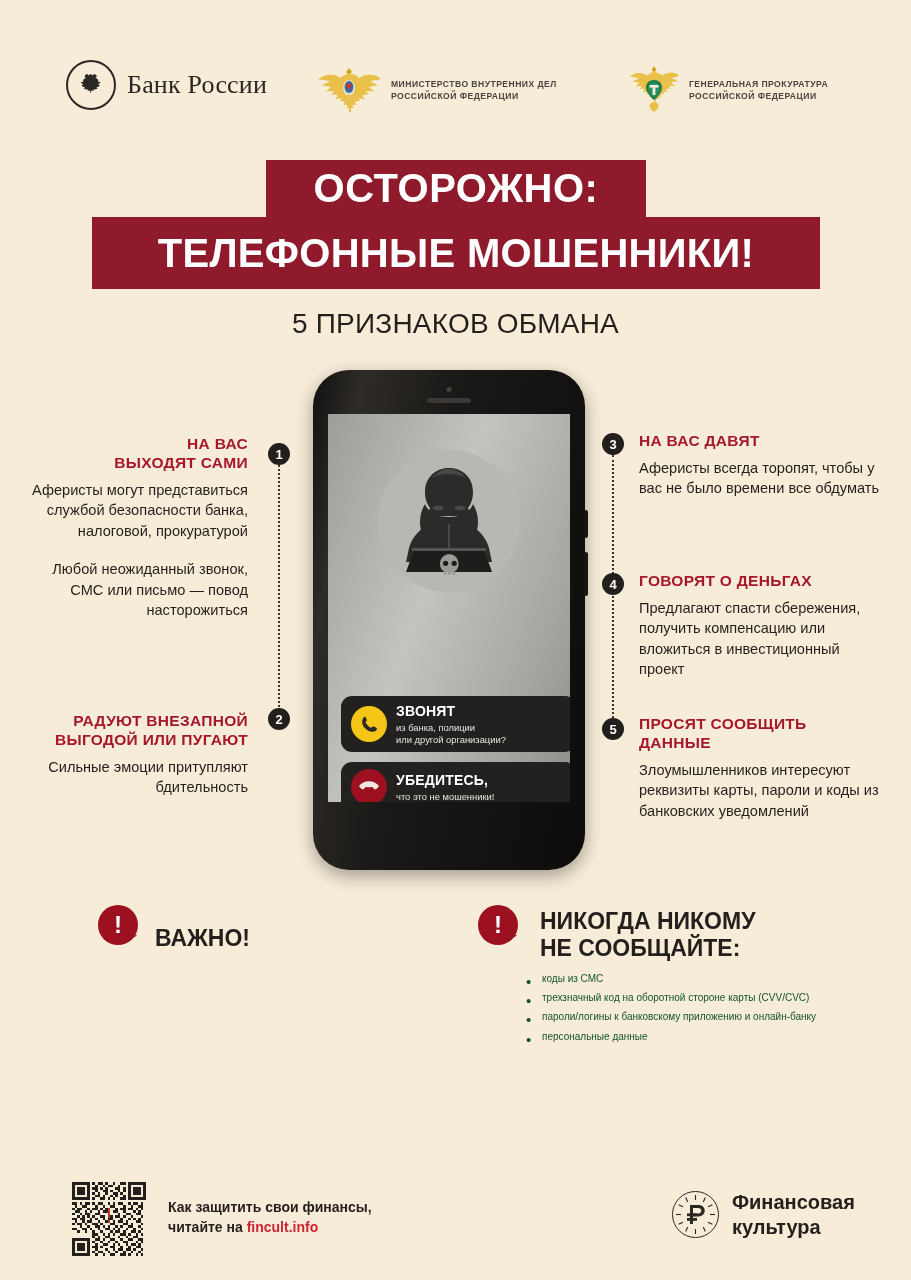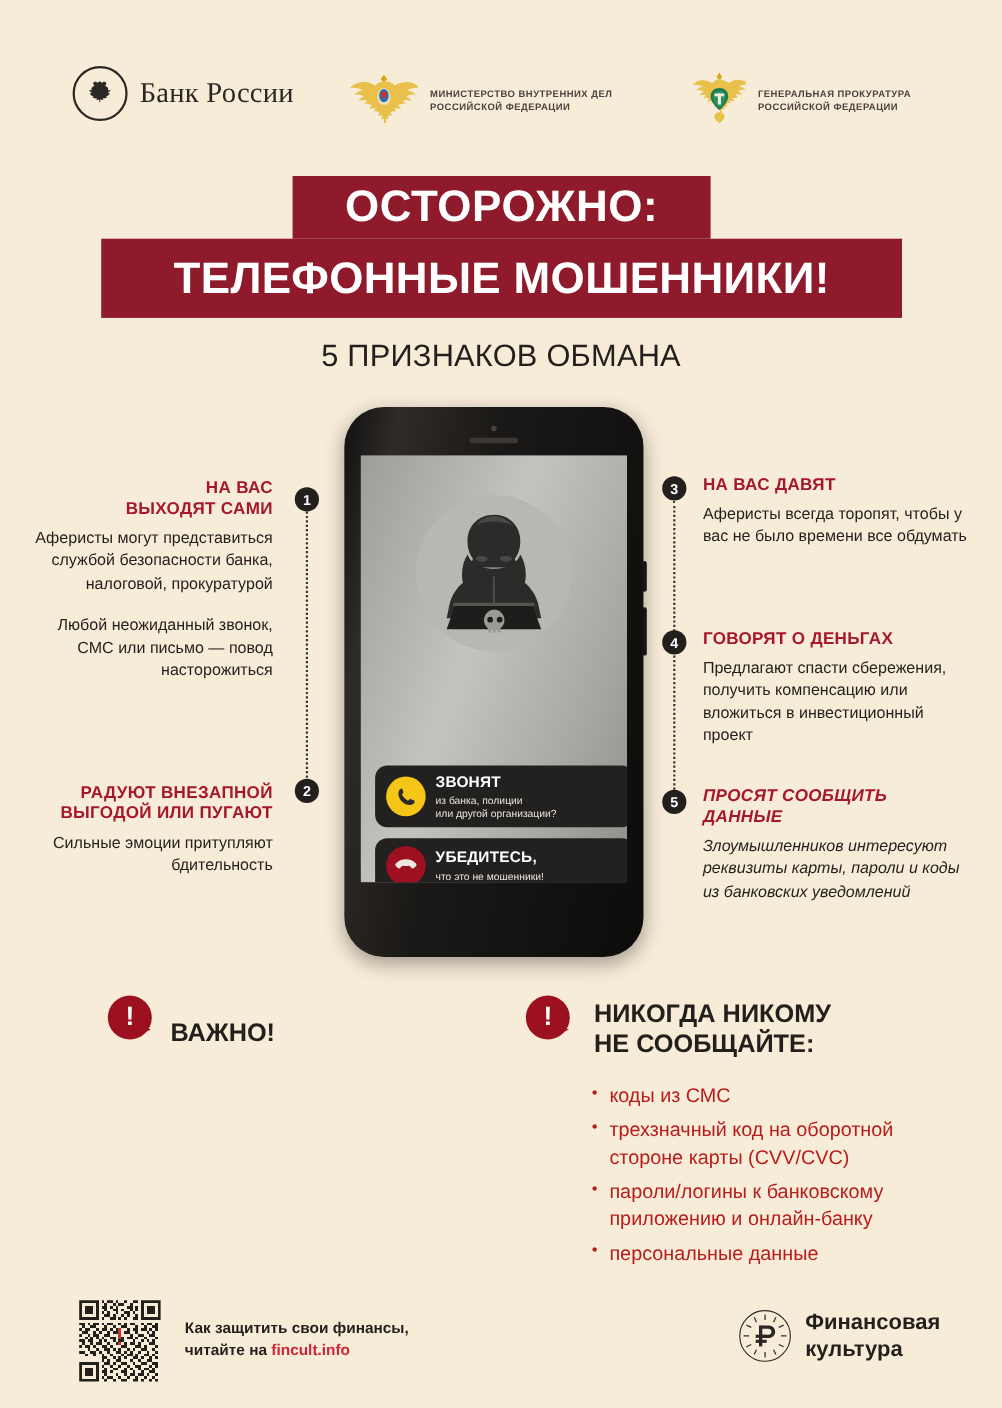--- a/index.html
+++ b/index.html
@@ -86,22 +86,22 @@
 
   
   .bubble{position:absolute;width:40px;height:40px;border-radius:50%;background:#9c1020;}
   .bubble:after{content:"";position:absolute;left:26px;top:29px;width:0;height:0;
                 border-left:12px solid #9c1020;border-bottom:11px solid transparent;
                 transform:rotate(14deg);}
   .bubble span{position:absolute;left:50%;top:50%;transform:translate(-50%,-50%);
                color:#fff;font-size:24px;font-weight:bold;line-height:1;}
   .bhead{position:absolute;font-size:23px;font-weight:bold;color:#231f1c;line-height:1.16;}
   .bbody{position:absolute;font-size:14.6px;line-height:1.55;color:#231f1c;}
-  .blist{position:absolute;margin:12px;padding:0;list-style:none;font-size:18px;
-         line-height:1.42;color:#b91c1c;}
+  .blist{position:absolute;margin:0;padding:0;list-style:none;font-size:10px;
+         line-height:1.42;color:#14532d;}
   .blist li{position:relative;padding-left:18px;margin-bottom:5px;}
   .blist li:before{content:"•";position:absolute;left:2px;top:-1px;font-size:15px;}
 
   
   .qr{position:absolute;left:72px;top:1182px;width:74px;height:74px;}
   .foot-text{position:absolute;left:168px;top:1197px;font-size:14px;font-weight:bold;
              line-height:1.46;color:#231f1c;}
   .foot-link{color:#cf2437;}
   .fk{position:absolute;left:672px;top:1190px;display:flex;align-items:center;gap:13px;}
   .fk-mark{width:45px;height:45px;border-radius:50%;border:1.6px solid #2b2724;
@@ -264,21 +264,21 @@
   <div class="item right-col" style="left:639px;top:432px;width:245px;">
     <h3>НА ВАС ДАВЯТ</h3>
     <p>Аферисты всегда торопят, чтобы у вас не было времени все обдумать</p>
   </div>
 
   <div class="item right-col" style="left:639px;top:572px;width:250px;">
     <h3>ГОВОРЯТ О ДЕНЬГАХ</h3>
     <p>Предлагают спасти сбережения, получить компенсацию или вложиться в инвестиционный проект</p>
   </div>
 
-  <div class="item right-col" style="left:639px;top:715px;width:250px;font-style:italic;">
+  <div class="item right-col" style="left:639px;top:715px;width:250px;">
     <h3>
       <span>ПРОСЯТ СООБЩИТЬ</span><br>
       <span>ДАННЫЕ</span>
     </h3>
     <p>Злоумышленников интересуют реквизиты карты, пароли и коды из банковских уведомлений</p>
   </div>
 
   <div class="bubble" style="left:98px;top:905px;">
     <span>!</span>
   </div>

